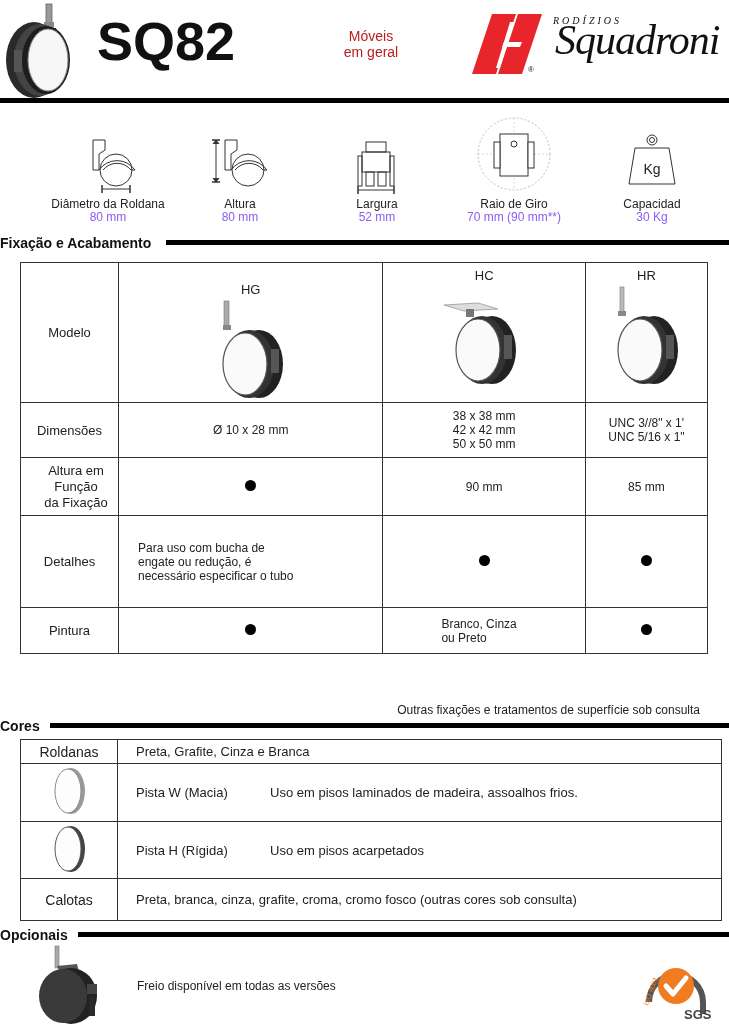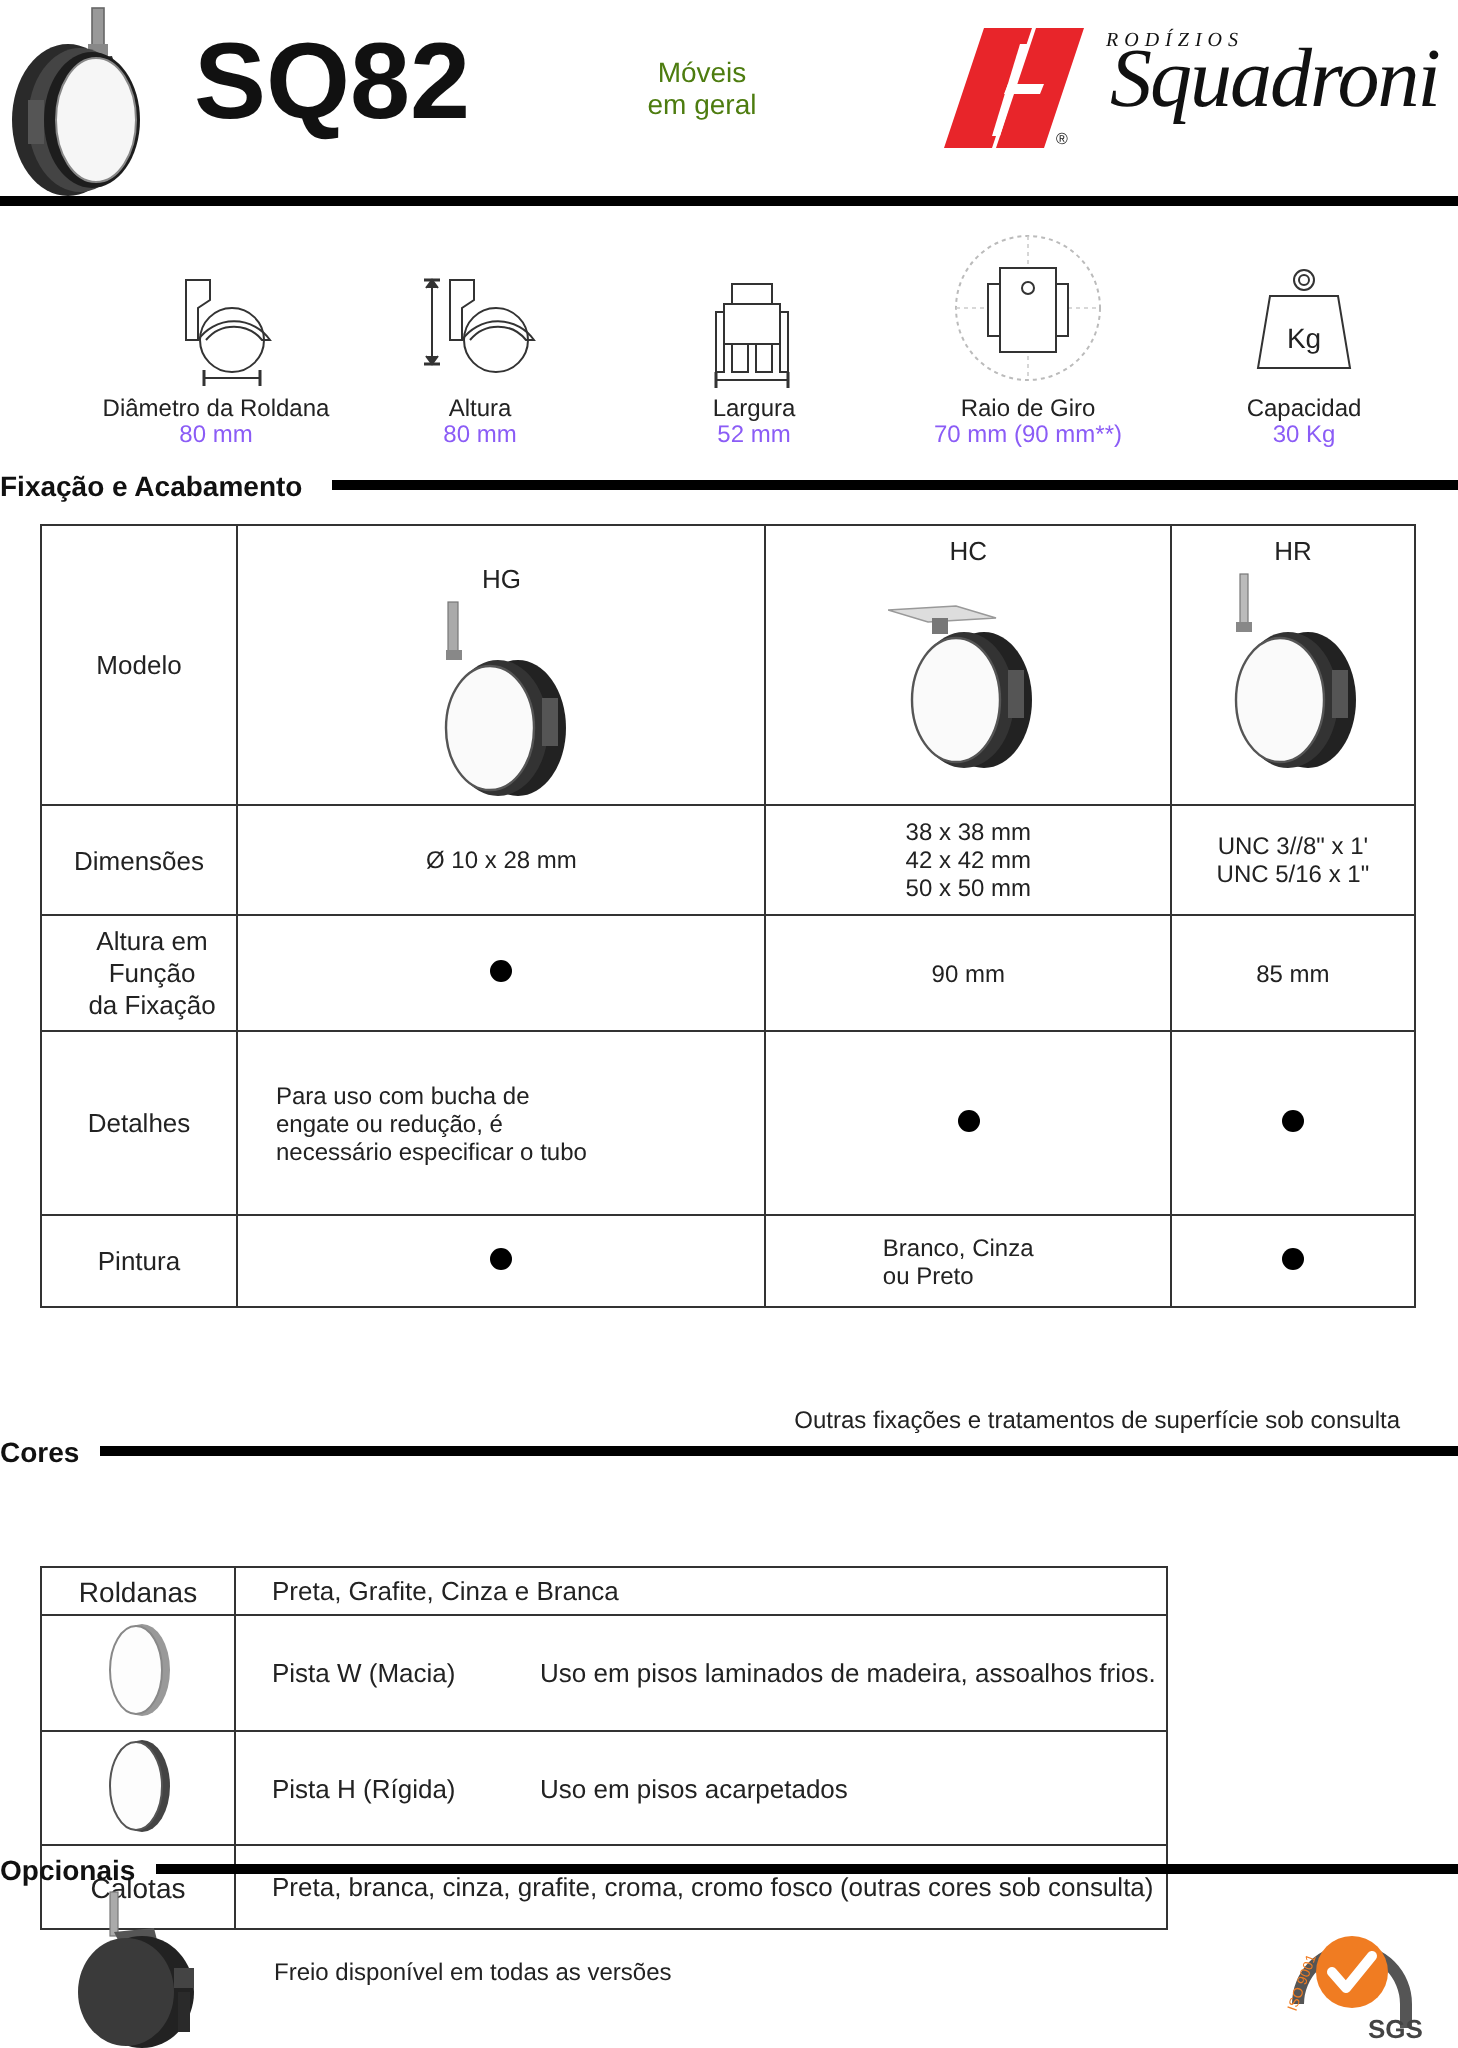--- a/index.html
+++ b/index.html
@@ -2,21 +2,21 @@
 <html><head>
 <meta charset="utf-8">
 <style>
   * { box-sizing: border-box; margin: 0; padding: 0; }
   html, body { width: 729px; height: 1024px; background: #ffffff; overflow: hidden; }
   body { position: relative; font-family: "Liberation Sans", sans-serif; color: #1a1a1a; }
 
   
   .hdr-product { position: absolute; left: 0; top: 2px; width: 78px; height: 98px; }
   .hdr-code { position: absolute; left: 97px; top: 14px; font-size: 54px; font-weight: bold; letter-spacing: 0px; color: #111; line-height: 1; }
-  .hdr-app { position: absolute; left: 316px; top: 28px; width: 70px; font-size: 14px; line-height: 16px; text-align: center; color: #4d7c0f; }
+  .hdr-app { position: absolute; left: 336px; top: 28px; width: 70px; font-size: 14px; line-height: 16px; text-align: center; color: #b91c1c; }
   .hdr-logo { position: absolute; left: 470px; top: 10px; width: 259px; height: 70px; }
   .logo-sub { position: absolute; left: 83px; top: 5px; font-family: "Liberation Serif", serif; font-style: italic; font-size: 10px; letter-spacing: 3px; color: #111; }
   .logo-name { position: absolute; left: 85px; top: 6px; font-family: "Liberation Serif", serif; font-style: italic; font-size: 42px; color: #111; letter-spacing: -1px; }
   .logo-reg { position: absolute; left: 58px; top: 55px; font-size: 8px; color: #222; }
   .hdr-rule { position: absolute; left: 0; top: 98px; width: 729px; height: 5px; background: #000; }
 
   
   .spec { position: absolute; top: 110px; width: 150px; text-align: center; }
   .spec svg { display: block; margin: 0 auto; }
   .spec-label { font-size: 12px; line-height: 13px; color: #222; }
@@ -32,21 +32,21 @@
   td { border: 1px solid #333; font-size: 12.5px; color: #222; vertical-align: middle; }
   .t1 { left: 20px; top: 262px; width: 688px; }
   .t1 .rowhdr { width: 98px; text-align: center; font-size: 13px; }
   .t1 .rowhdr.left { text-align: center; padding-left: 13px; line-height: 16px; }
   .t1 .cell { text-align: center; font-size: 12px; line-height: 14px; }
   .t1 .cell.left { text-align: left; padding-left: 19px; }
   .dot { display: inline-block; width: 11px; height: 11px; border-radius: 50%; background: #000; }
   .model-name { display: block; font-size: 13px; margin-bottom: 2px; }
 
   
-  .t2 { left: 20px; top: 739px; width: 564px; margin-top: 44px; }
+  .t2 { left: 20px; top: 739px; width: 702px; }
   .t2 .rowhdr { width: 97px; text-align: center; font-size: 14px; }
   .t2 .cell { text-align: left; padding-left: 18px; font-size: 13px; }
   .t2 .pista-name { display: inline-block; width: 134px; }
 
   .note { position: absolute; right: 29px; top: 703px; font-size: 12px; color: #222; }
 
   .opc-img { position: absolute; left: 35px; top: 944px; width: 70px; height: 80px; }
   .opc-text { position: absolute; left: 137px; top: 979px; font-size: 12px; color: #222; }
   .sgs { position: absolute; left: 636px; top: 946px; width: 80px; height: 76px; }
 </style>

